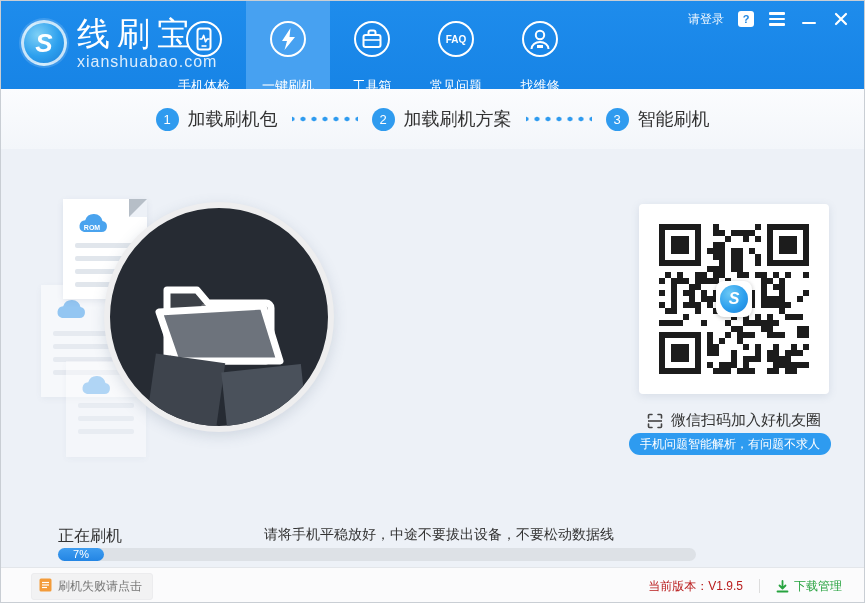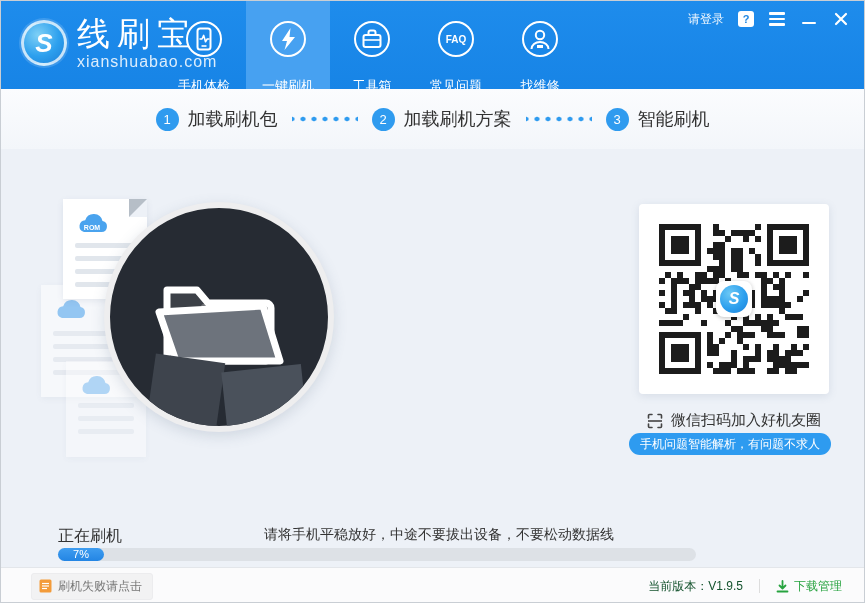--- a/index.html
+++ b/index.html
@@ -85,25 +85,25 @@
   .status-tip { position:absolute; left:263px; top:525px; font-size:14px; color:#333; }
   .progress-track { position:absolute; left:57px; top:547px; width:638px; height:13px;
     background:#dde1e6; border-radius:7px; }
   .progress-fill { position:relative; height:13px; min-width:46px; background:linear-gradient(180deg,#3f9df0,#2385e4);
     border-radius:7px; display:flex; align-items:center; justify-content:center; }
   .progress-label { color:#fff; font-size:11px; line-height:13px; }
 
   
   .footer { position:absolute; left:0; top:566px; width:100%; height:37px; background:#fbfbfc;
     border-top:1px solid #e3e6ea; display:flex; align-items:center; justify-content:space-between; padding:0 22px 0 30px; }
-  .fail-chip { display:flex; align-items:center; gap:6px; background:#f2f2f3; border:1px solid #ececee;
+  .fail-chip { display:flex; align-items:flex-start; gap:6px; background:#f2f2f3; border:1px solid #ececee;
     border-radius:3px; padding:4px 10px 4px 7px; cursor:pointer; }
   .fail-chip span { font-size:12px; color:#777; }
   .footer-right { display:flex; align-items:center; }
-  .version { font-size:12px; color:#14532d; }
+  .version { font-size:12px; color:#b91c1c; }
   .v-sep { width:1px; height:14px; background:#ddd; margin:0 16px; }
   .download-link { display:flex; align-items:center; gap:5px; cursor:pointer; }
   .download-link span { font-size:12px; color:#27a33f; }
 </style>
 </head>
 <body>
 
 <div class="window">
 
   <div class="header">

